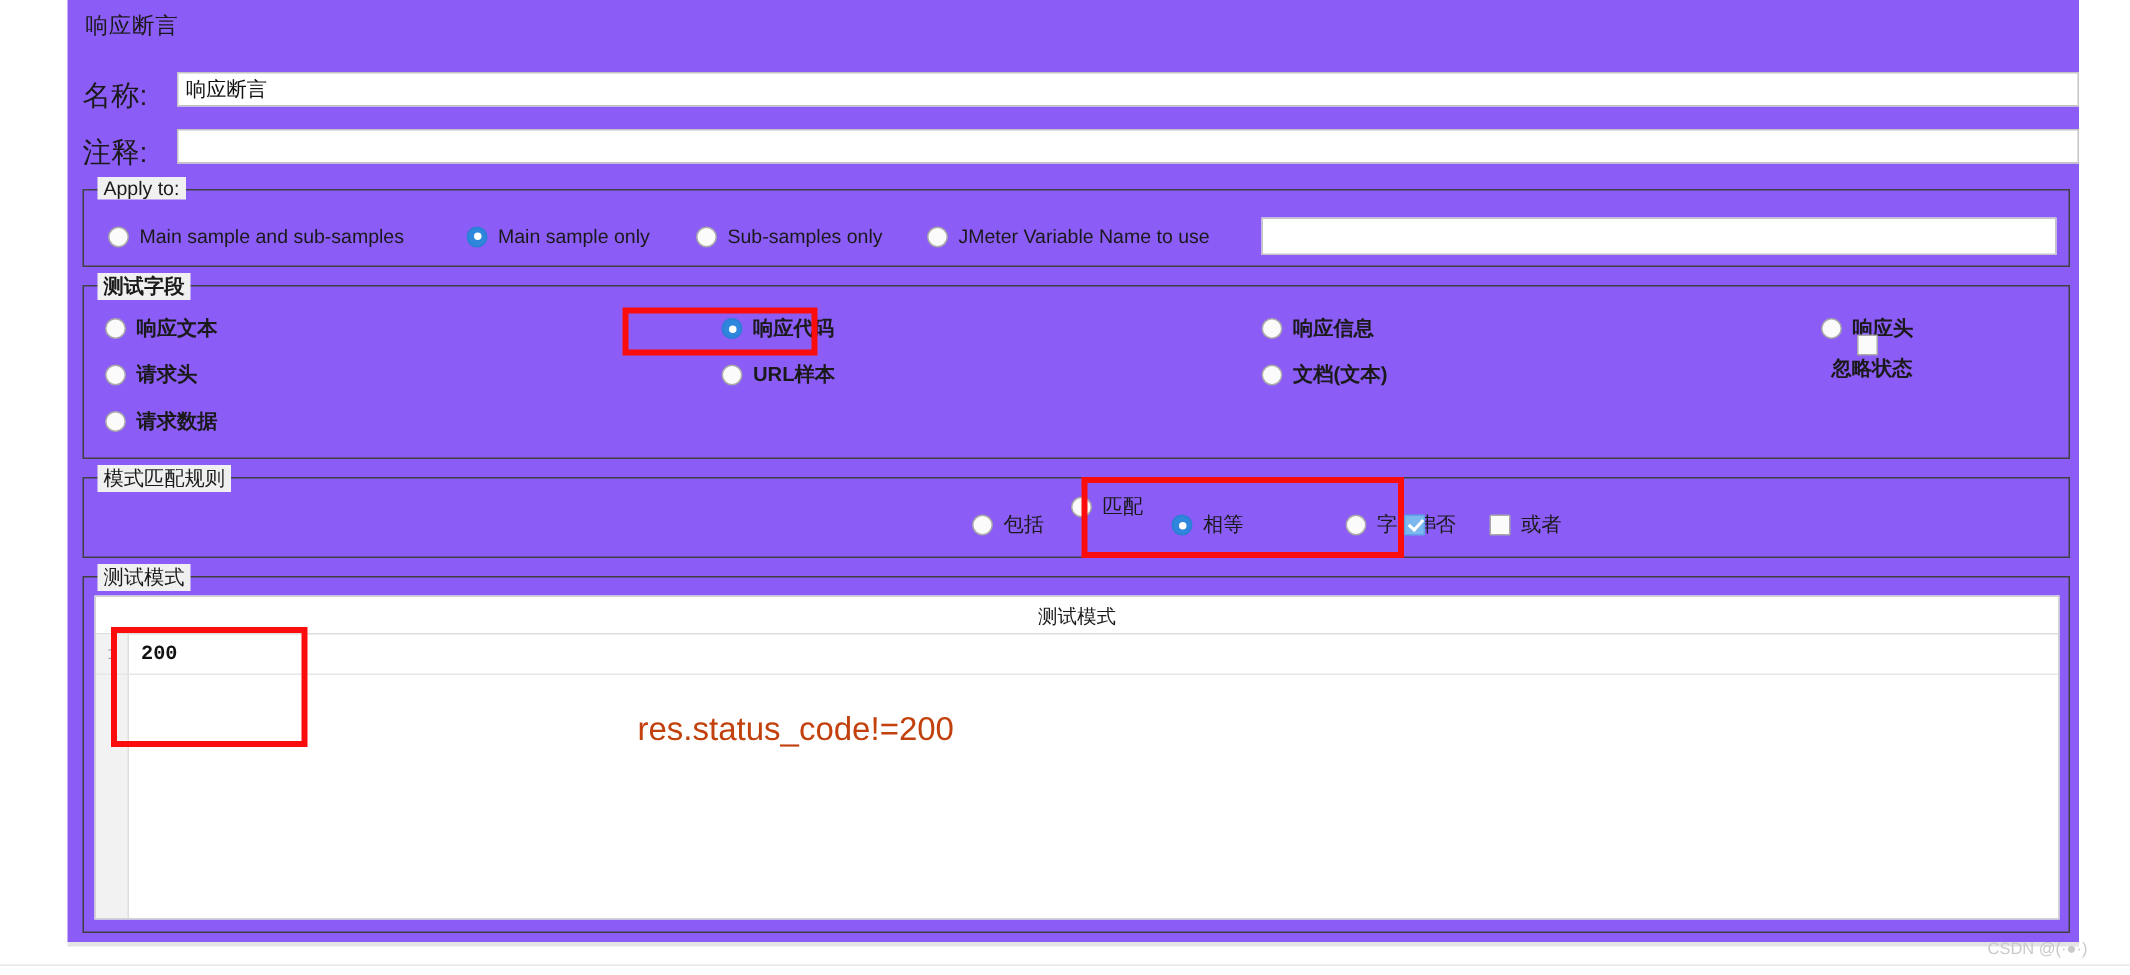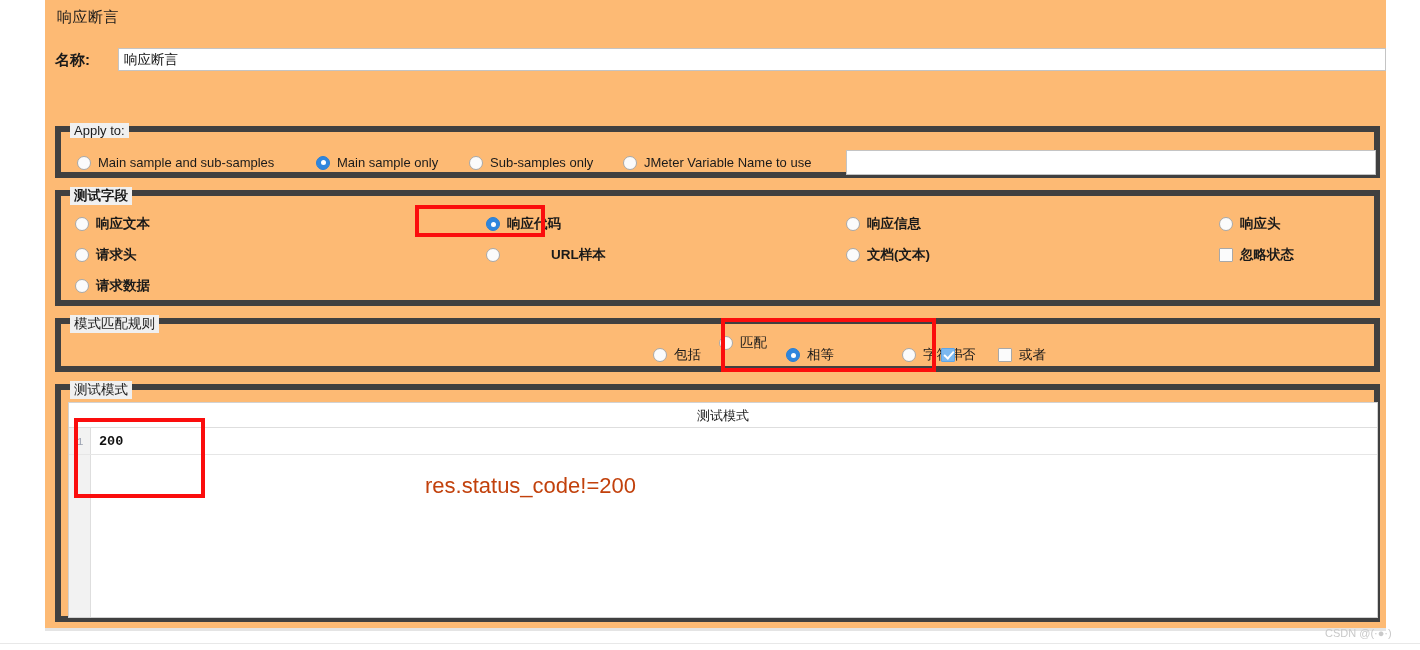--- a/index.html
+++ b/index.html
@@ -11,60 +11,60 @@
     overflow: hidden;
   }
 
   #root { position: relative; width: 1420px; height: 650px; background:#fff; }
 
   
   .panel {
     position: absolute;
     left: 45px; top: 0px;
     width: 1341px; height: 628px;
-    background: #fdba74;
+    background: #8b5cf6;
   }
   .panel-bottom-strip{
     position:absolute; left:45px; top:628px; width:1341px; height:3px;
     background:#e4e4e4;
   }
   .page-bottom-rule{
     position:absolute; left:0px; top:643px; width:1420px; height:1px;
     background:#e8e8e8;
   }
 
   
   .panel-title {
     position: absolute; left: 12px; top: 8px;
     font-size: 15px; color: #1a1a1a; letter-spacing: .5px;
   }
 
   
   .field-row { position: absolute; left: 0; width: 100%; height: 26px; }
   .field-label {
     position: absolute; left: 10px; top: 3px;
-    font-size: 15px; color: #1a1a1a; font-weight: 700;
+    font-size: 19px; color: #1a1a1a; font-weight: 400;
   }
   .text-field {
     position: absolute;
     height: 23px;
     background: #ffffff;
     border: 1px solid #c4c4c4;
     font-size: 13.5px;
     color: #101010;
     line-height: 21px;
     padding: 0 5px;
     white-space: nowrap;
     overflow: hidden;
   }
 
   
   .group {
     position: absolute;
-    border: 6px solid #404040;
+    border: 1px solid #404040;
     background: transparent;
   }
   .group > .group-title {
     position: absolute;
     top: -9px; left: 9px;
     padding: 0 4px;
     background: #f0f0f0;
     font-size: 13.5px;
     color: #1a1a1a;
     white-space: nowrap;
@@ -205,20 +205,24 @@
 
   <div class="panel">
 
     <div class="panel-title">响应断言</div>
 
     <div class="field-row" style="top:48px;">
       <div class="field-label">名称:</div>
       <div class="text-field" style="left:73px; top:0px; width:1268px;">响应断言</div>
     </div>
 
+    <div class="field-row" style="top:86px;">
+      <div class="field-label">注释:</div>
+      <div class="text-field" style="left:73px; top:0px; width:1268px;"></div>
+    </div>
 
     <div class="group latin" style="left:10px; top:126px; width:1325px; height:52px;">
       <div class="group-title">Apply to:</div>
 
       <div class="ctl latin" style="left:16px; top:23px;">
         <span class="radio"></span>
         <span class="ctl-label">Main sample and sub-samples</span>
       </div>
 
       <div class="ctl latin" style="left:255px; top:23px;">
@@ -252,39 +256,39 @@
       </div>
       <div class="ctl" style="left:14px; top:81px;">
         <span class="radio"></span>
         <span class="ctl-label">请求数据</span>
       </div>
 
       <div class="ctl" style="left:425px; top:19px;">
         <span class="radio on"></span>
         <span class="ctl-label">响应代码</span>
       </div>
-      <div class="ctl" style="left:425px; top:50px;gap:44px;">
+      <div class="ctl" style="left:425px; top:50px;">
         <span class="radio"></span>
         <span class="ctl-label">URL样本</span>
       </div>
 
       <div class="ctl" style="left:785px; top:19px;">
         <span class="radio"></span>
         <span class="ctl-label">响应信息</span>
       </div>
       <div class="ctl" style="left:785px; top:50px;">
         <span class="radio"></span>
         <span class="ctl-label">文档(文本)</span>
       </div>
 
       <div class="ctl" style="left:1158px; top:19px;">
         <span class="radio"></span>
         <span class="ctl-label">响应头</span>
       </div>
-      <div class="ctl" style="left:1158px; top:50px;">
+      <div class="ctl" style="left:1158px; top:32px;flex-direction:column;">
         <span class="checkbox"></span>
         <span class="ctl-label">忽略状态</span>
       </div>
     </div>
 
     <div class="group" style="left:10px; top:318px; width:1325px; height:54px;">
       <div class="group-title">模式匹配规则</div>
 
       <div class="ctl" style="left:592px; top:22px;">
         <span class="radio"></span>

